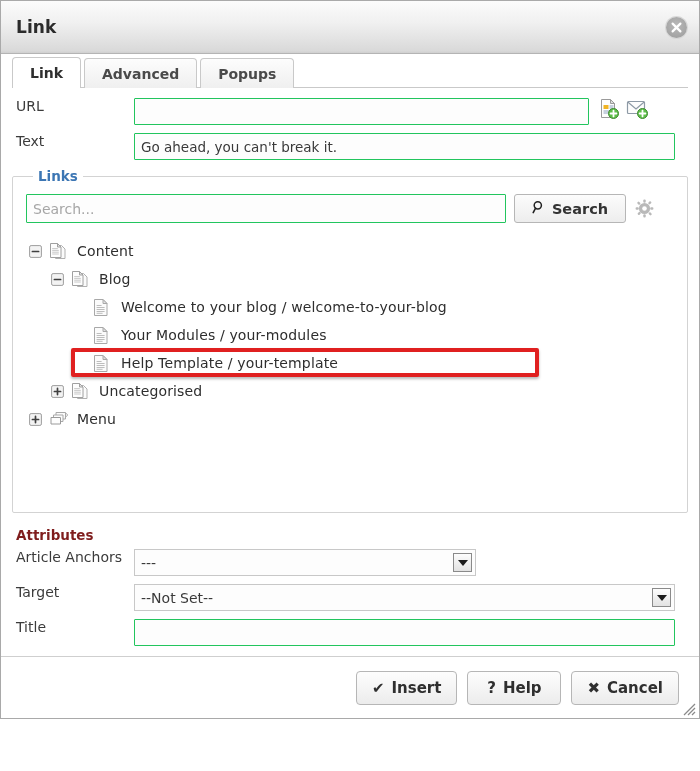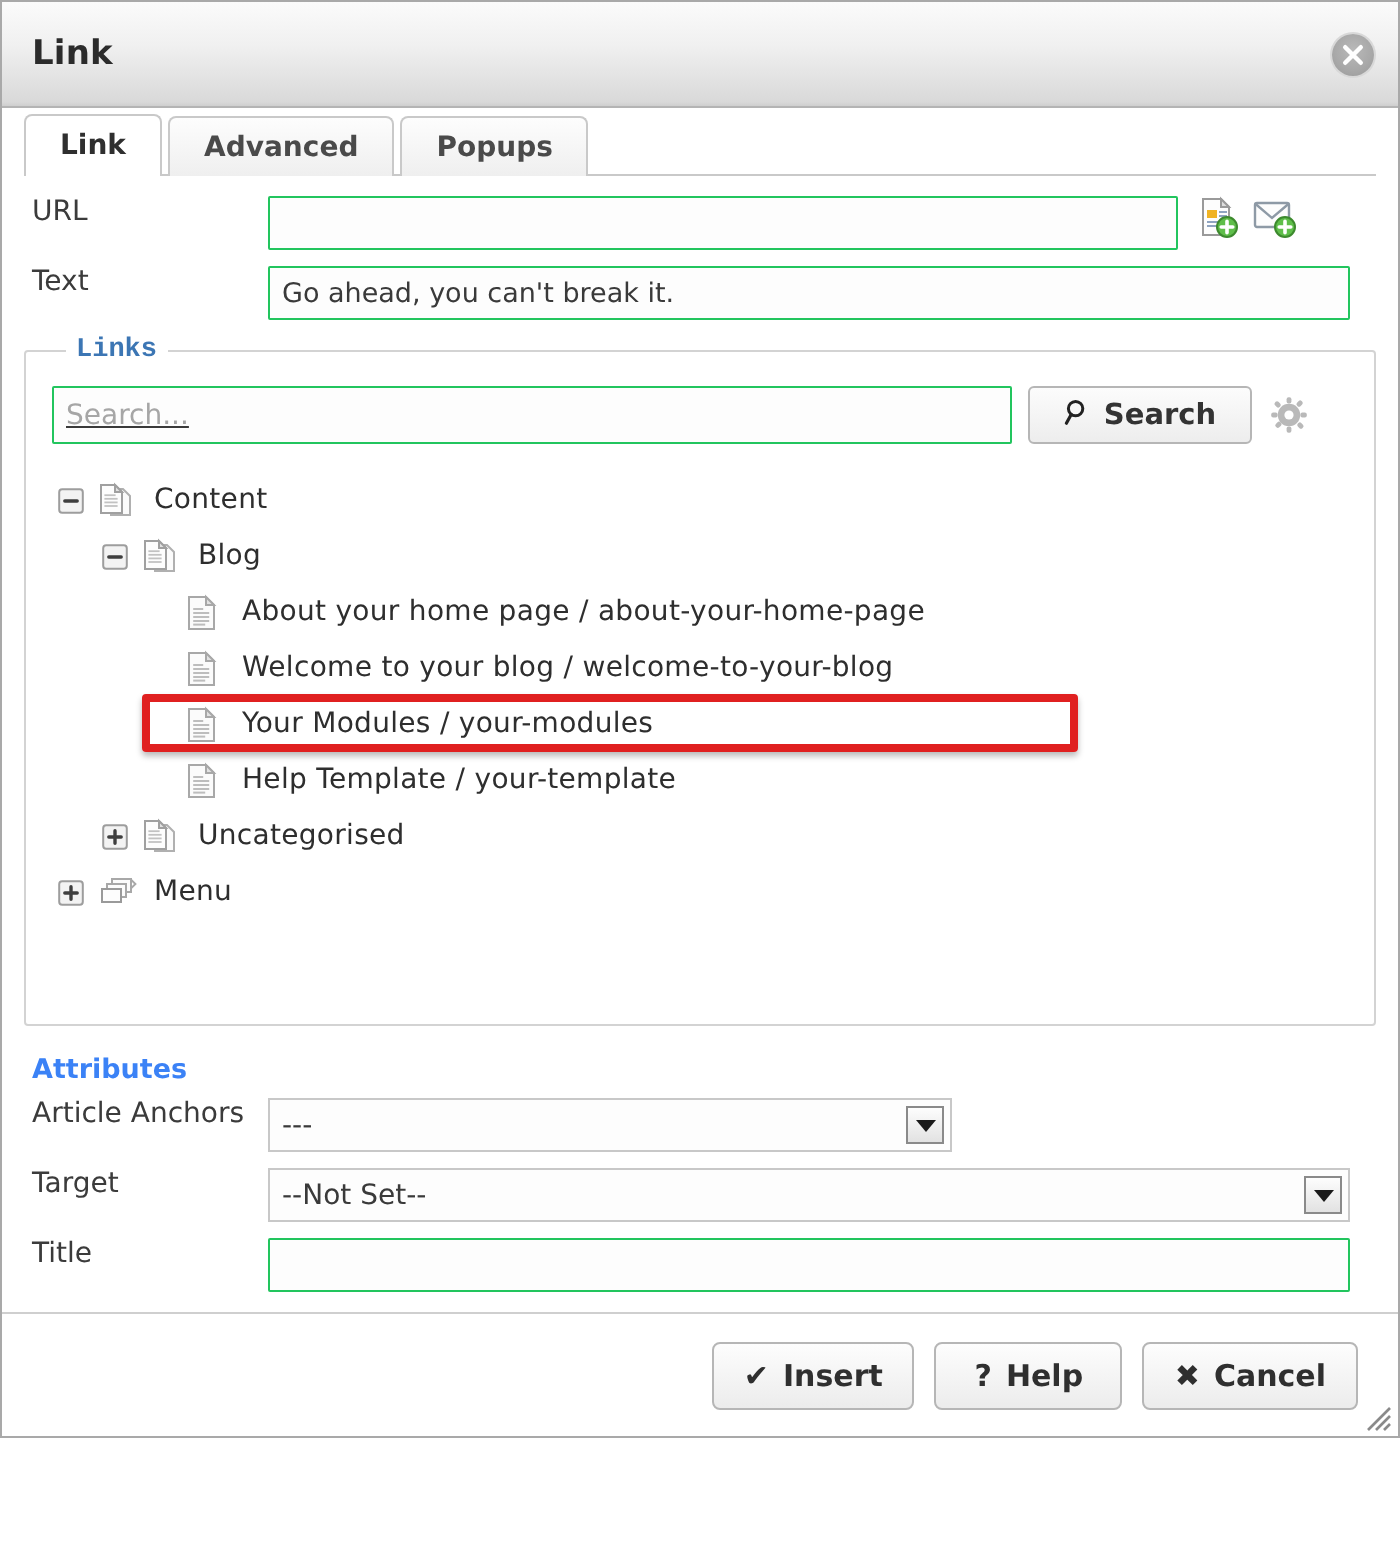--- a/index.html
+++ b/index.html
@@ -152,32 +152,30 @@
     height: 345px;
     box-sizing: border-box;
     position: relative;
   }
   fieldset.links > legend {
     font-size: 13.5px;
     font-weight: bold;
     color: #3c76b4;
     padding: 0 5px;
     margin-left: 10px;
-    font-family: Liberation Mono, monospace;
   }
   .searchrow {
     display: flex;
     align-items: center;
     padding: 2px 0 0 3px;
   }
   #search-input {
     width: 480px;
     height: 29px;
     font-size: 14px;
-    text-decoration: underline;
   }
   .search-btn {
     margin-left: 8px;
     height: 29px;
     min-width: 112px;
     box-sizing: border-box;
     border: 1px solid #b6b6b6;
     border-radius: 3px;
     background: linear-gradient(to bottom, #fcfcfc 0%, #ededed 100%);
     font-size: 14.5px;
@@ -231,21 +229,21 @@
     border-radius: 2px;
     box-sizing: border-box;
     pointer-events: none;
     box-shadow: 0 2px 3px rgba(0,0,0,.28);
   }
 
   
   .attrs-title {
     font-size: 13.5px;
     font-weight: bold;
-    color: #3b82f6;
+    color: #7f1d1d;
     margin: 14px 0 6px 4px;
   }
   .selectwrap {
     height: 27px;
     box-sizing: border-box;
     border: 1px solid #c8c8c8;
     background: #fdfdfd;
     display: flex;
     align-items: center;
     justify-content: space-between;
@@ -451,71 +449,54 @@
                 <path d="M10 1.5 v4 h4 z" fill="#e2e2e2" stroke="#a8a8a8" stroke-width="1"></path>
                 <g stroke="#bdbdbd" stroke-width="1">
                   <path d="M3.6 7.5 h5"></path>
                   <path d="M3.6 9.5 h8"></path>
                   <path d="M3.6 11.5 h8"></path>
                   <path d="M3.6 13.5 h8"></path>
                   <path d="M3.6 15.3 h6"></path>
                 </g>
               </svg>
             </span>
-            <span class="nlabel">About your home page / about-your-home-page</span>
+            <span class="nlabel">Welcome to your blog / welcome-to-your-blog</span>
           </div>
           <div class="tnode lvl2">
             <span class="toggle empty"></span>
             <span class="nicon">
               <svg width="16" height="19" viewBox="0 0 16 19">
                 <path d="M1.5 1.5 h8.5 l4 4 v12 h-12.5 z" fill="#fbfbfb" stroke="#a8a8a8" stroke-width="1"></path>
                 <path d="M10 1.5 v4 h4 z" fill="#e2e2e2" stroke="#a8a8a8" stroke-width="1"></path>
                 <g stroke="#bdbdbd" stroke-width="1">
                   <path d="M3.6 7.5 h5"></path>
                   <path d="M3.6 9.5 h8"></path>
                   <path d="M3.6 11.5 h8"></path>
                   <path d="M3.6 13.5 h8"></path>
                   <path d="M3.6 15.3 h6"></path>
                 </g>
               </svg>
             </span>
-            <span class="nlabel">Welcome to your blog / welcome-to-your-blog</span>
+            <span class="nlabel">Your Modules / your-modules</span>
           </div>
           <div class="tnode lvl2">
             <span class="toggle empty"></span>
             <span class="nicon">
               <svg width="16" height="19" viewBox="0 0 16 19">
                 <path d="M1.5 1.5 h8.5 l4 4 v12 h-12.5 z" fill="#fbfbfb" stroke="#a8a8a8" stroke-width="1"></path>
                 <path d="M10 1.5 v4 h4 z" fill="#e2e2e2" stroke="#a8a8a8" stroke-width="1"></path>
                 <g stroke="#bdbdbd" stroke-width="1">
                   <path d="M3.6 7.5 h5"></path>
                   <path d="M3.6 9.5 h8"></path>
                   <path d="M3.6 11.5 h8"></path>
                   <path d="M3.6 13.5 h8"></path>
                   <path d="M3.6 15.3 h6"></path>
                 </g>
               </svg>
             </span>
-            <span class="nlabel">Your Modules / your-modules</span>
-          </div>
-          <div class="tnode lvl2">
-            <span class="toggle empty"></span>
-            <span class="nicon">
-              <svg width="16" height="19" viewBox="0 0 16 19">
-                <path d="M1.5 1.5 h8.5 l4 4 v12 h-12.5 z" fill="#fbfbfb" stroke="#a8a8a8" stroke-width="1"></path>
-                <path d="M10 1.5 v4 h4 z" fill="#e2e2e2" stroke="#a8a8a8" stroke-width="1"></path>
-                <g stroke="#bdbdbd" stroke-width="1">
-                  <path d="M3.6 7.5 h5"></path>
-                  <path d="M3.6 9.5 h8"></path>
-                  <path d="M3.6 11.5 h8"></path>
-                  <path d="M3.6 13.5 h8"></path>
-                  <path d="M3.6 15.3 h6"></path>
-                </g>
-              </svg>
-            </span>
             <span class="nlabel">Help Template / your-template</span>
           </div>
           <div class="tnode lvl1">
             <span class="toggle"><svg width="13" height="13" viewBox="0 0 13 13">
                 <rect x="0.6" y="0.6" width="11.8" height="11.8" rx="1.5" fill="#f3f3f3" stroke="#9d9d9d" stroke-width="1"></rect>
                 <path d="M6.5 3.4 v6.2 M3.4 6.5 h6.2" stroke="#3f3f3f" stroke-width="1.7" stroke-linecap="round"></path>
               </svg></span>
             <span class="nicon">
               <svg width="19" height="18" viewBox="0 0 19 18">
                 <path d="M6.5 3.5 h6 l3.5 3.5 v9.5 h-9.5 z" fill="#fbfbfb" stroke="#b0b0b0" stroke-width="1"></path>

